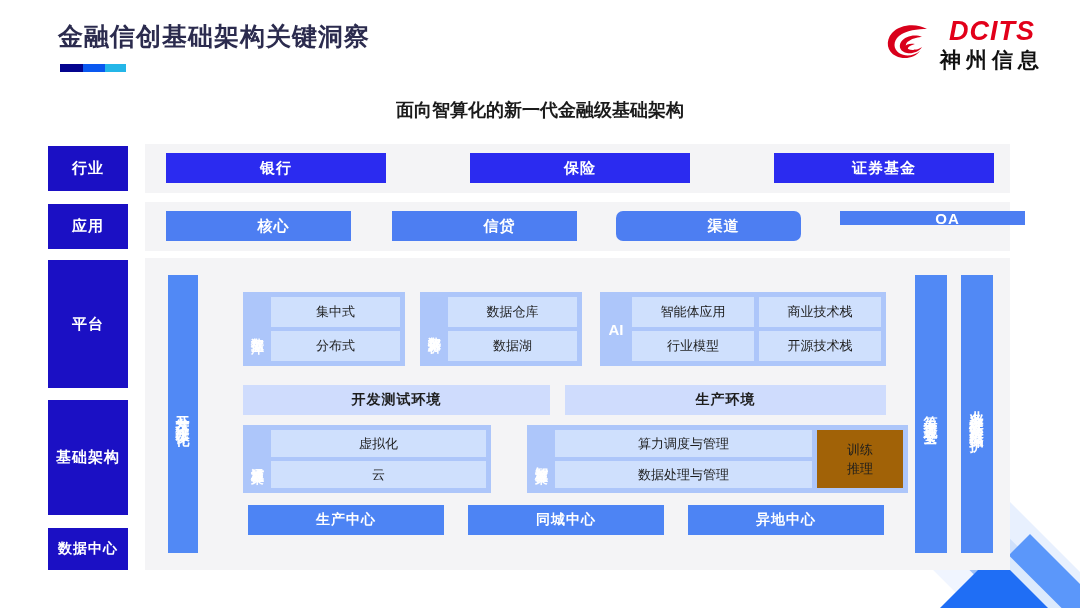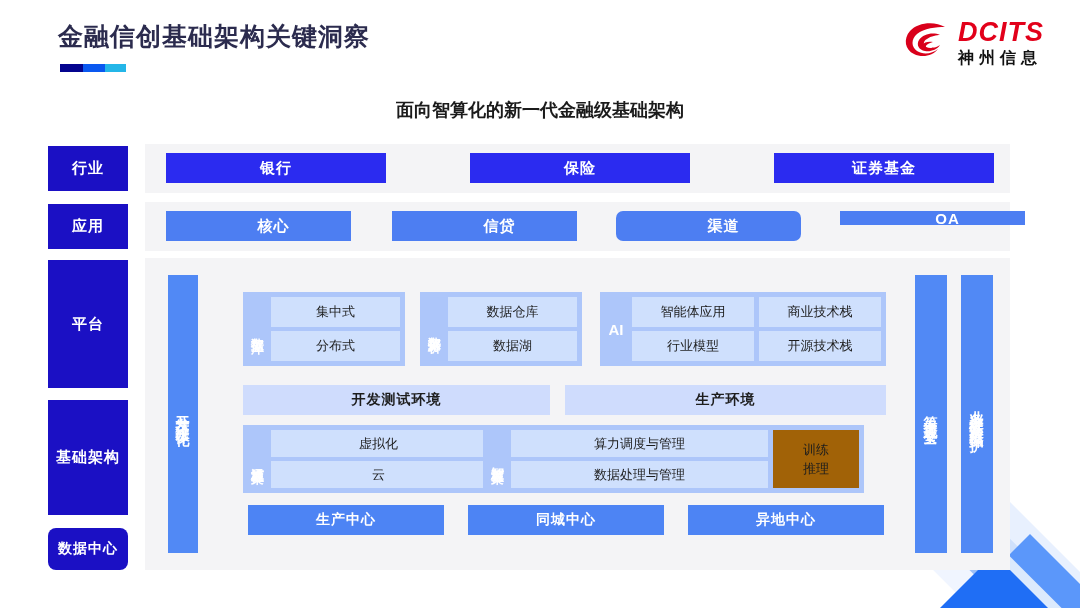--- a/index.html
+++ b/index.html
@@ -31,21 +31,21 @@
   .title-rule{position:absolute;left:60px;top:64px;width:66px;height:8px;display:flex;}
   .title-rule span{display:block;height:100%;}
   .tr1{width:24px;background:#04048e;}
   .tr2{width:22px;background:#0a58f0;}
   .tr3{width:22px;background:#24b6e8;}
 
   .logo{position:absolute;right:36px;top:18px;display:flex;align-items:center;gap:8px;}
   .logo-mark{width:48px;height:48px;position:relative;}
   .logo-txt{display:flex;flex-direction:column;line-height:1;}
   .logo-en{font-size:27px;font-weight:bold;color:#e2001a;letter-spacing:1px;font-style:italic;text-align:center;}
-  .logo-cn{font-size:16px;font-weight:bold;color:#111;letter-spacing:5px;margin-top:4px;}
+  .logo-cn{font-size:21px;font-weight:bold;color:#111;letter-spacing:5px;margin-top:4px;}
 
   .subtitle{
     position:absolute;left:0;right:0;top:98px;text-align:center;
     font-size:18px;font-weight:bold;color:#1b1b1b;
   }
 
   
   .nav-label{
     background:#1b10c4;color:#fff;font-weight:bold;font-size:15px;
     display:flex;align-items:center;justify-content:center;
@@ -137,21 +137,21 @@
 
   <div class="nav-label" style="left:48px;top:204px;width:80px;height:45px;">应用</div>
   <div class="panel" style="left:145px;top:202px;width:865px;height:49px;"></div>
   <div class="chip chip-app" style="left:166px;top:211px;width:155px;height:30px;">核心</div>
   <div class="chip chip-app" style="left:392px;top:211px;width:155px;height:30px;">信贷</div>
   <div class="chip chip-app" style="left:616px;top:211px;width:155px;height:30px;border-radius:7px;">渠道</div>
   <div class="chip chip-app" style="left:840px;top:211px;width:155px;height:14px;">OA</div>
 
   <div class="nav-label" style="left:48px;top:260px;width:80px;height:128px;">平台</div>
   <div class="nav-label" style="left:48px;top:400px;width:80px;height:115px;">基础架构</div>
-  <div class="nav-label" style="left:48px;top:528px;width:80px;height:42px;font-size:14px;border-radius:8px;">数据中心</div>
+  <div class="nav-label" style="left:48px;top:528px;width:80px;height:42px;font-size:14px;">数据中心</div>
 
   <div class="panel" style="left:145px;top:258px;width:865px;height:312px;"></div>
 
   <div class="vcol" style="left:168px;top:275px;width:30px;height:278px;">开发运维一体化</div>
   <div class="vcol" style="left:915px;top:275px;width:32px;height:278px;">等保合规安全</div>
   <div class="vcol" style="left:961px;top:275px;width:32px;height:278px;">业务连续性及数据保护</div>
 
   <div class="group" style="left:243px;top:292px;width:162px;height:74px;">
     <div class="group-lbl">数据库</div>
     <div class="group-body">
@@ -186,21 +186,21 @@
   <div class="env" style="left:565px;top:385px;width:321px;height:30px;">生产环境</div>
 
   <div class="group" style="left:243px;top:425px;width:248px;height:68px;">
     <div class="group-lbl">通算框架</div>
     <div class="group-body">
       <div class="cell">虚拟化</div>
       <div class="cell">云</div>
     </div>
   </div>
 
-  <div class="group" style="left:483px;top:425px;width:381px;height:68px;">
+  <div class="group" style="left:527px;top:425px;width:381px;height:68px;">
     <div class="group-lbl">智算框架</div>
     <div class="group-body">
       <div class="cell">算力调度与管理</div>
       <div class="cell">数据处理与管理</div>
     </div>
     <div class="train" style="white-space:pre-line;">训练
 推理</div>
   </div>
 
   <div class="chip chip-dc" style="left:248px;top:505px;width:196px;height:30px;">生产中心</div>

